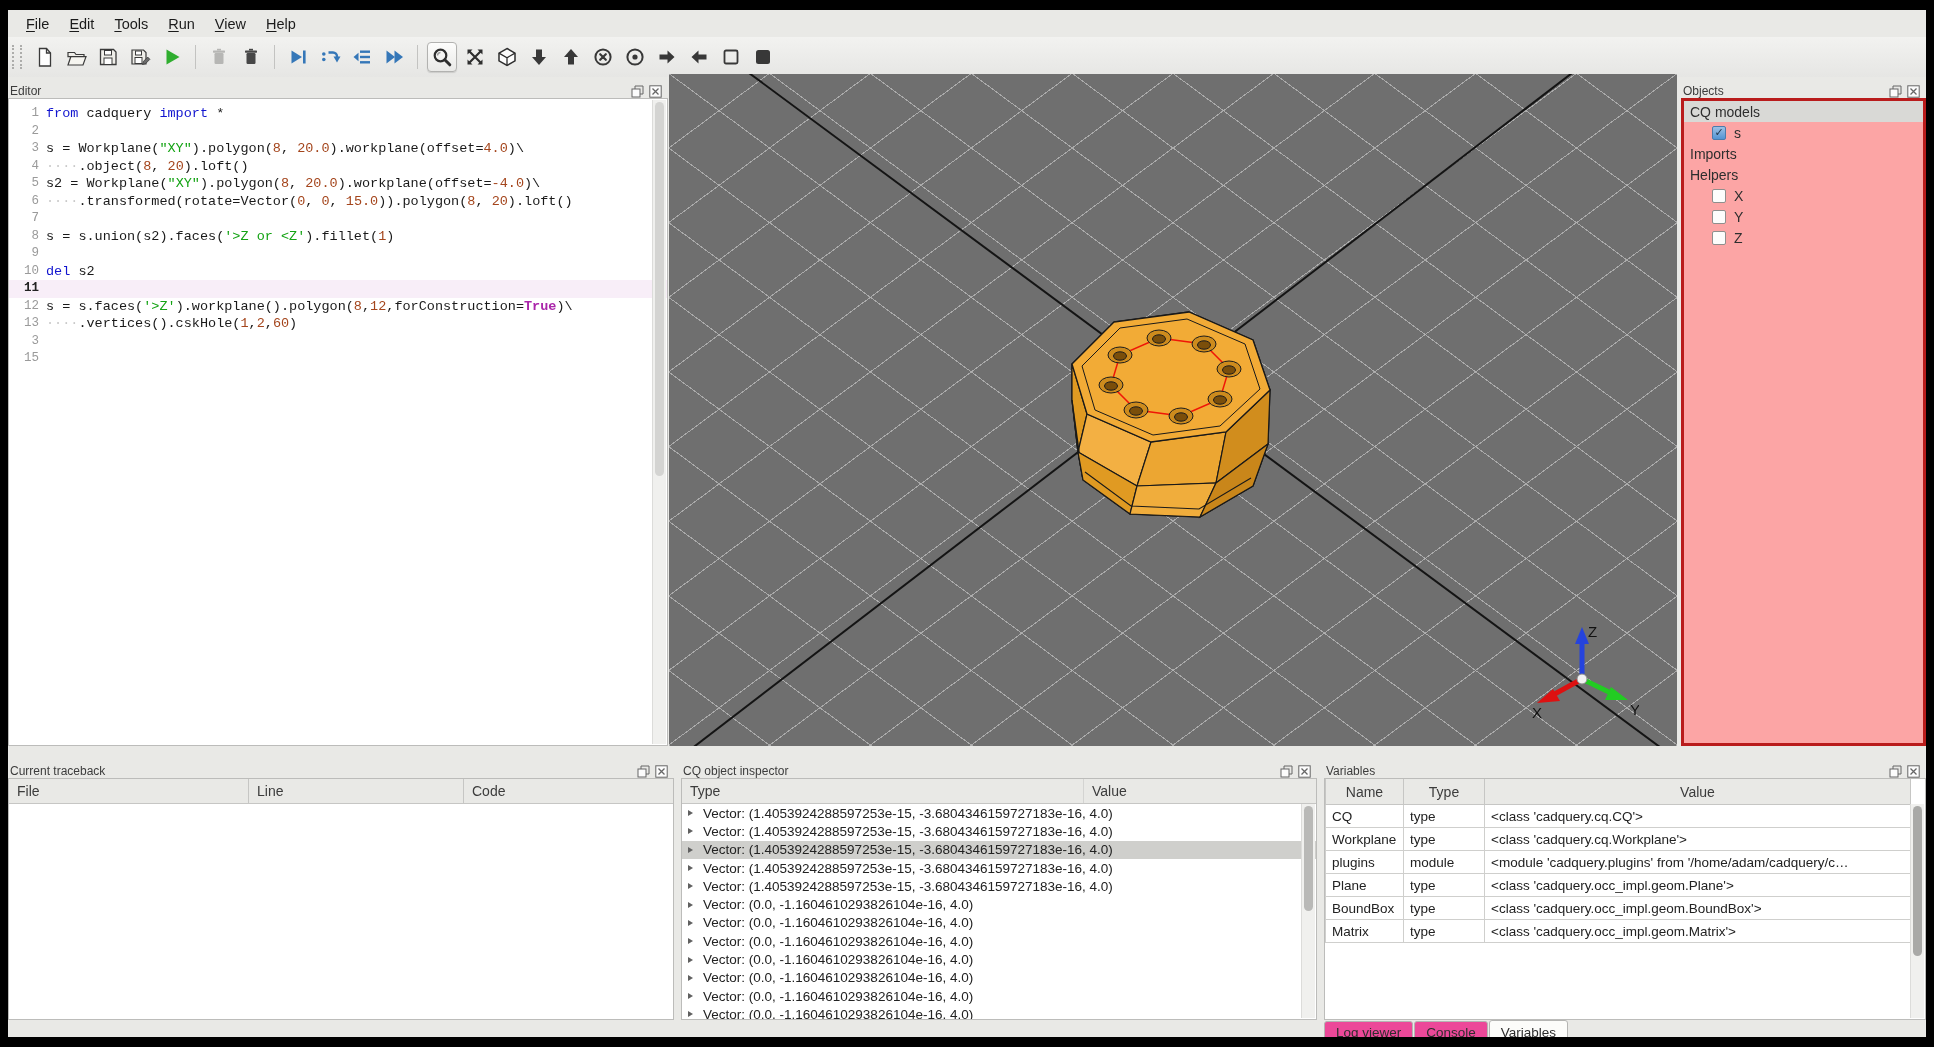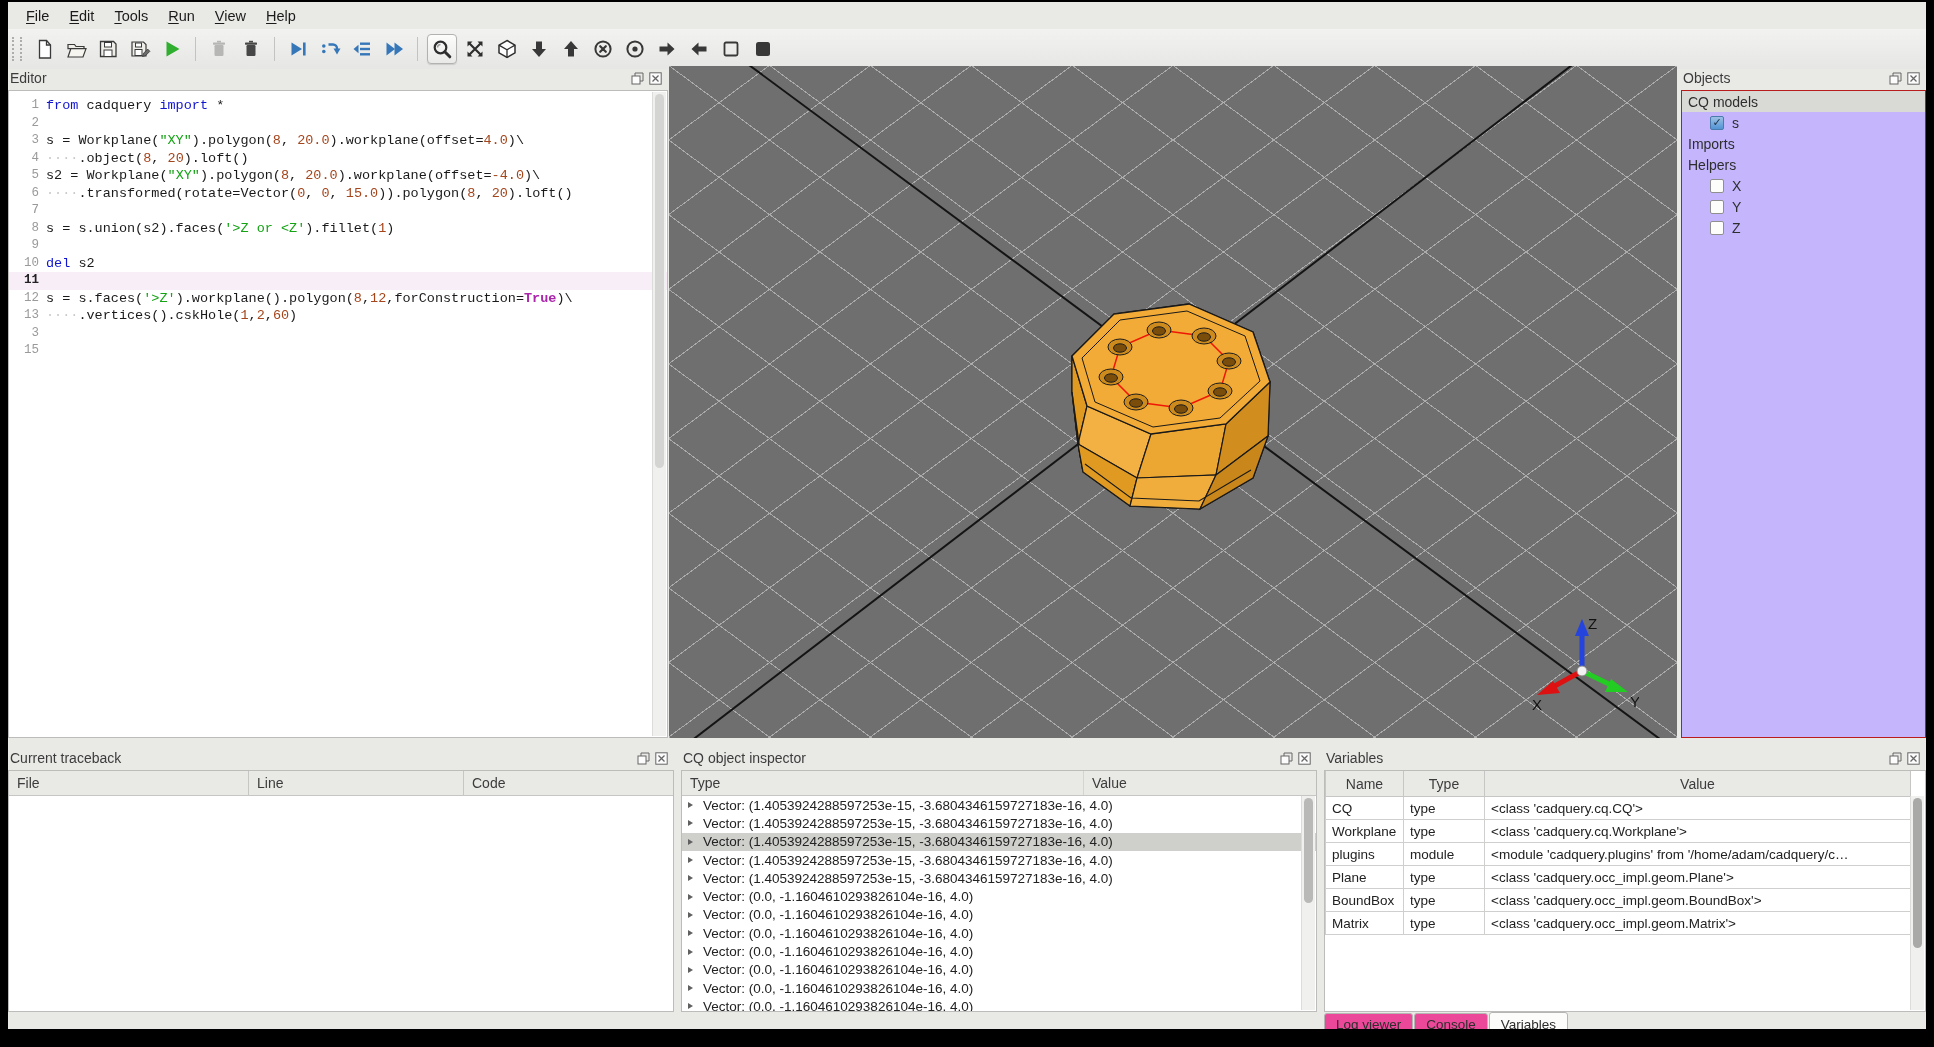--- a/index.html
+++ b/index.html
@@ -1,37 +1,37 @@
 <!DOCTYPE html>
 <html style="--window-bg: #e9e9e6; --header-bg: #e9e9e6; --viewport-bg: #6f6f6f; --grid-line: #b4b4b4; --axis-line: #141414; --model: #f0a431; --construction: #ef1607; --axis-x: #dd1111; --axis-y: #22cc22; --axis-z: #2543dd; --run-green: #2fae2f; --debug-blue: #3577b8; --checkbox-blue: #5294d4; --selection-row: #cfcfcc; --current-line: #f8eef8; --syn-kw: #1215cf; --syn-str: #13a313; --syn-num: #a4451c; --syn-bool: #ab27ab; --syn-ws: #c9c9c9; --debug: #3577b8;"><head>
 <meta charset="utf-8">
 <style>
   html,body{margin:0;padding:0;background:#000;}
   .screen{position:relative;width:1934px;height:1047px;background:#000;overflow:hidden;
           font-family:"Liberation Sans",sans-serif;-webkit-font-smoothing:antialiased;}
-  .window{position:absolute;left:8px;top:2px;width:1918px;height:1027px;background:var(--window-bg);overflow:hidden;}
+  .window{position:absolute;left:8px;top:10px;width:1918px;height:1027px;background:var(--window-bg);overflow:hidden;}
 
   
   .menubar{position:absolute;left:0;top:0;width:100%;height:27px;display:flex;align-items:center;padding-left:8px;box-sizing:border-box;}
   .menu-item{font-size:14.5px;color:#1b1b1b;padding:4px 10px;cursor:default;}
   .menu-item u{text-decoration:underline;text-underline-offset:2px;}
 
   
   .toolbar{position:absolute;left:0;top:27px;width:100%;height:40px;display:flex;align-items:center;
            background:linear-gradient(#f2f2f0,#e6e6e4);}
   .grip{width:6px;height:24px;margin:0 6px 0 4px;border-left:2px dotted #adadab;border-right:2px dotted #adadab;}
   .tb-group{display:flex;align-items:center;}
   .tb-sep{width:1px;height:24px;background:#c3c3c1;margin:0 7px;}
   .tb-btn{width:28px;height:28px;display:flex;align-items:center;justify-content:center;margin:0 2px;border-radius:4px;}
   .tb-btn svg{display:block;}
   .tb-btn.selected{background:linear-gradient(#fdfdfc,#e9e9e7);border:1px solid #b2b2b0;box-shadow:0 1px 1px rgba(0,0,0,.12);}
 
   
   .panel{position:absolute;box-sizing:border-box;}
-  .ptitle{height:24px;display:flex;align-items:center;font-size:14px;color:#3c3c3c;padding:0 4px 0 2px;}
+  .ptitle{height:24px;display:flex;align-items:flex-end;font-size:12px;color:#3c3c3c;padding:0 4px 0 2px;}
   .ptitle .pt-label{flex:1;}
   .ptitle-icons{display:flex;gap:5px;align-items:center;padding-right:2px;}
   .ptitle-icons span{display:flex;}
 
   
   .editor-body{position:absolute;left:0;top:24px;right:0;bottom:0;background:#fff;border:1px solid #bcbcba;overflow:hidden;}
   .code-line{display:flex;height:17.5px;line-height:17.5px;font-family:"Liberation Mono","DejaVu Sans Mono",monospace;font-size:13.5px;white-space:pre;}
   .code-line.current{background:var(--current-line);}
   .gutter{width:30px;flex:0 0 30px;text-align:right;padding-right:7px;color:#9a9a9a;font-size:12.5px;background:transparent;}
   .code-line.current .gutter{color:#222;font-weight:bold;}
@@ -50,21 +50,21 @@
       repeating-linear-gradient(36.5deg, rgba(180,180,180,.85) 0 1px, transparent 1px 60px),
       repeating-linear-gradient(-36.5deg, rgba(180,180,180,.85) 0 1px, transparent 1px 60px);}
   .vp-axis{position:absolute;left:-701px;top:308px;width:2400px;height:1.6px;background:var(--axis-line);}
   .vp-axis.a1{transform:rotate(36.5deg);}
   .vp-axis.a2{transform:rotate(-37.5deg);}
   .model-svg{position:absolute;left:383px;top:218px;}
   .triad-svg{position:absolute;left:855px;top:545px;}
   .triad-label{font-size:15px;fill:#111;font-family:"Liberation Sans",sans-serif;}
 
   
-  .objects-body{position:absolute;left:0;top:24px;right:0;bottom:0;background:#c4b5fd;border:1px solid #b91c1c;font-size:14px;color:#2e2e2e;}
+  .objects-body{position:absolute;left:0;top:24px;right:0;bottom:0;background:#fca5a5;border:3px solid #b91c1c;font-size:14px;color:#2e2e2e;}
   .obj-group{height:21px;display:flex;align-items:center;padding-left:6px;}
   .obj-group.hl{background:#d9d9d6;}
   .obj-item{height:21px;display:flex;align-items:center;padding-left:28px;gap:8px;}
   .checkbox{width:14px;height:14px;box-sizing:border-box;border:1px solid #8f8f8d;background:#fdfdfc;border-radius:2px;
             display:flex;align-items:center;justify-content:center;font-size:11px;color:#1d3045;}
   .checkbox.checked{background:linear-gradient(#9dc0e4,var(--checkbox-blue));border-color:#4a7bac;}
 
   
   .tbl-body{position:absolute;left:0;top:24px;right:0;bottom:0;background:#fff;border:1px solid #bcbcba;overflow:hidden;}
   .tbl-header{display:flex;height:24px;background:var(--header-bg);border-bottom:1px solid #c6c6c4;font-size:14px;color:#3c3c3c;align-items:center;}

